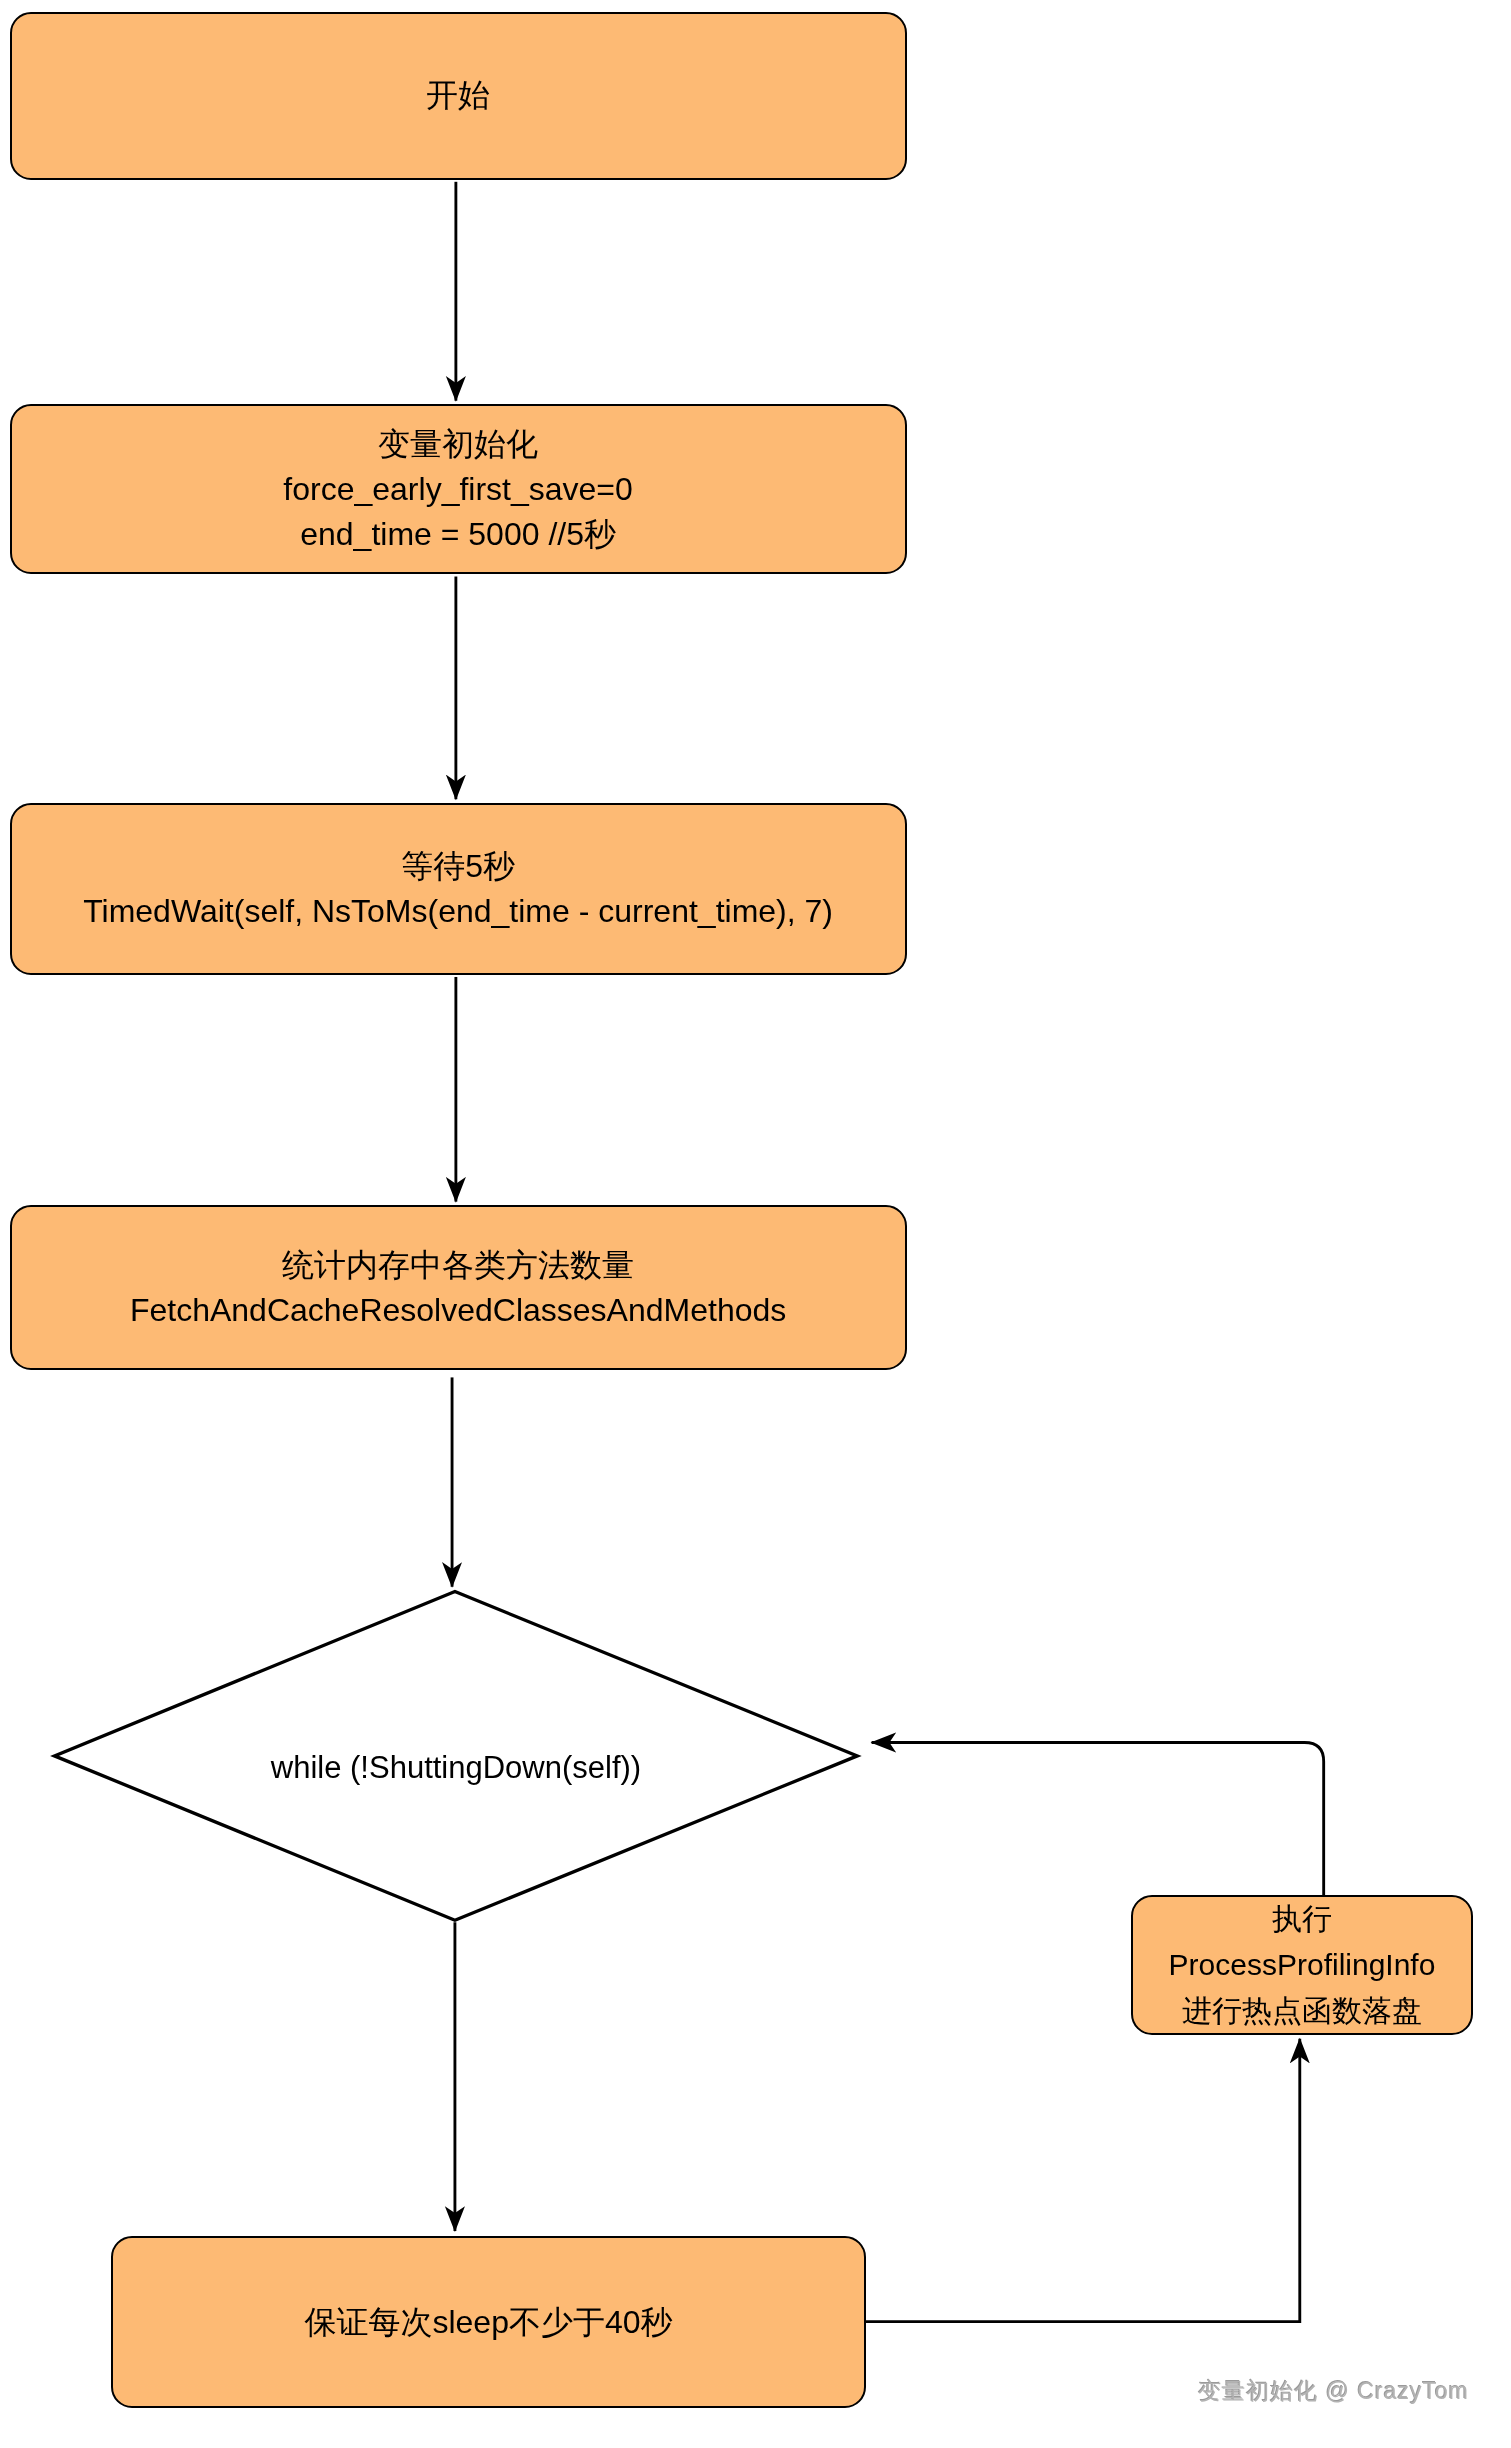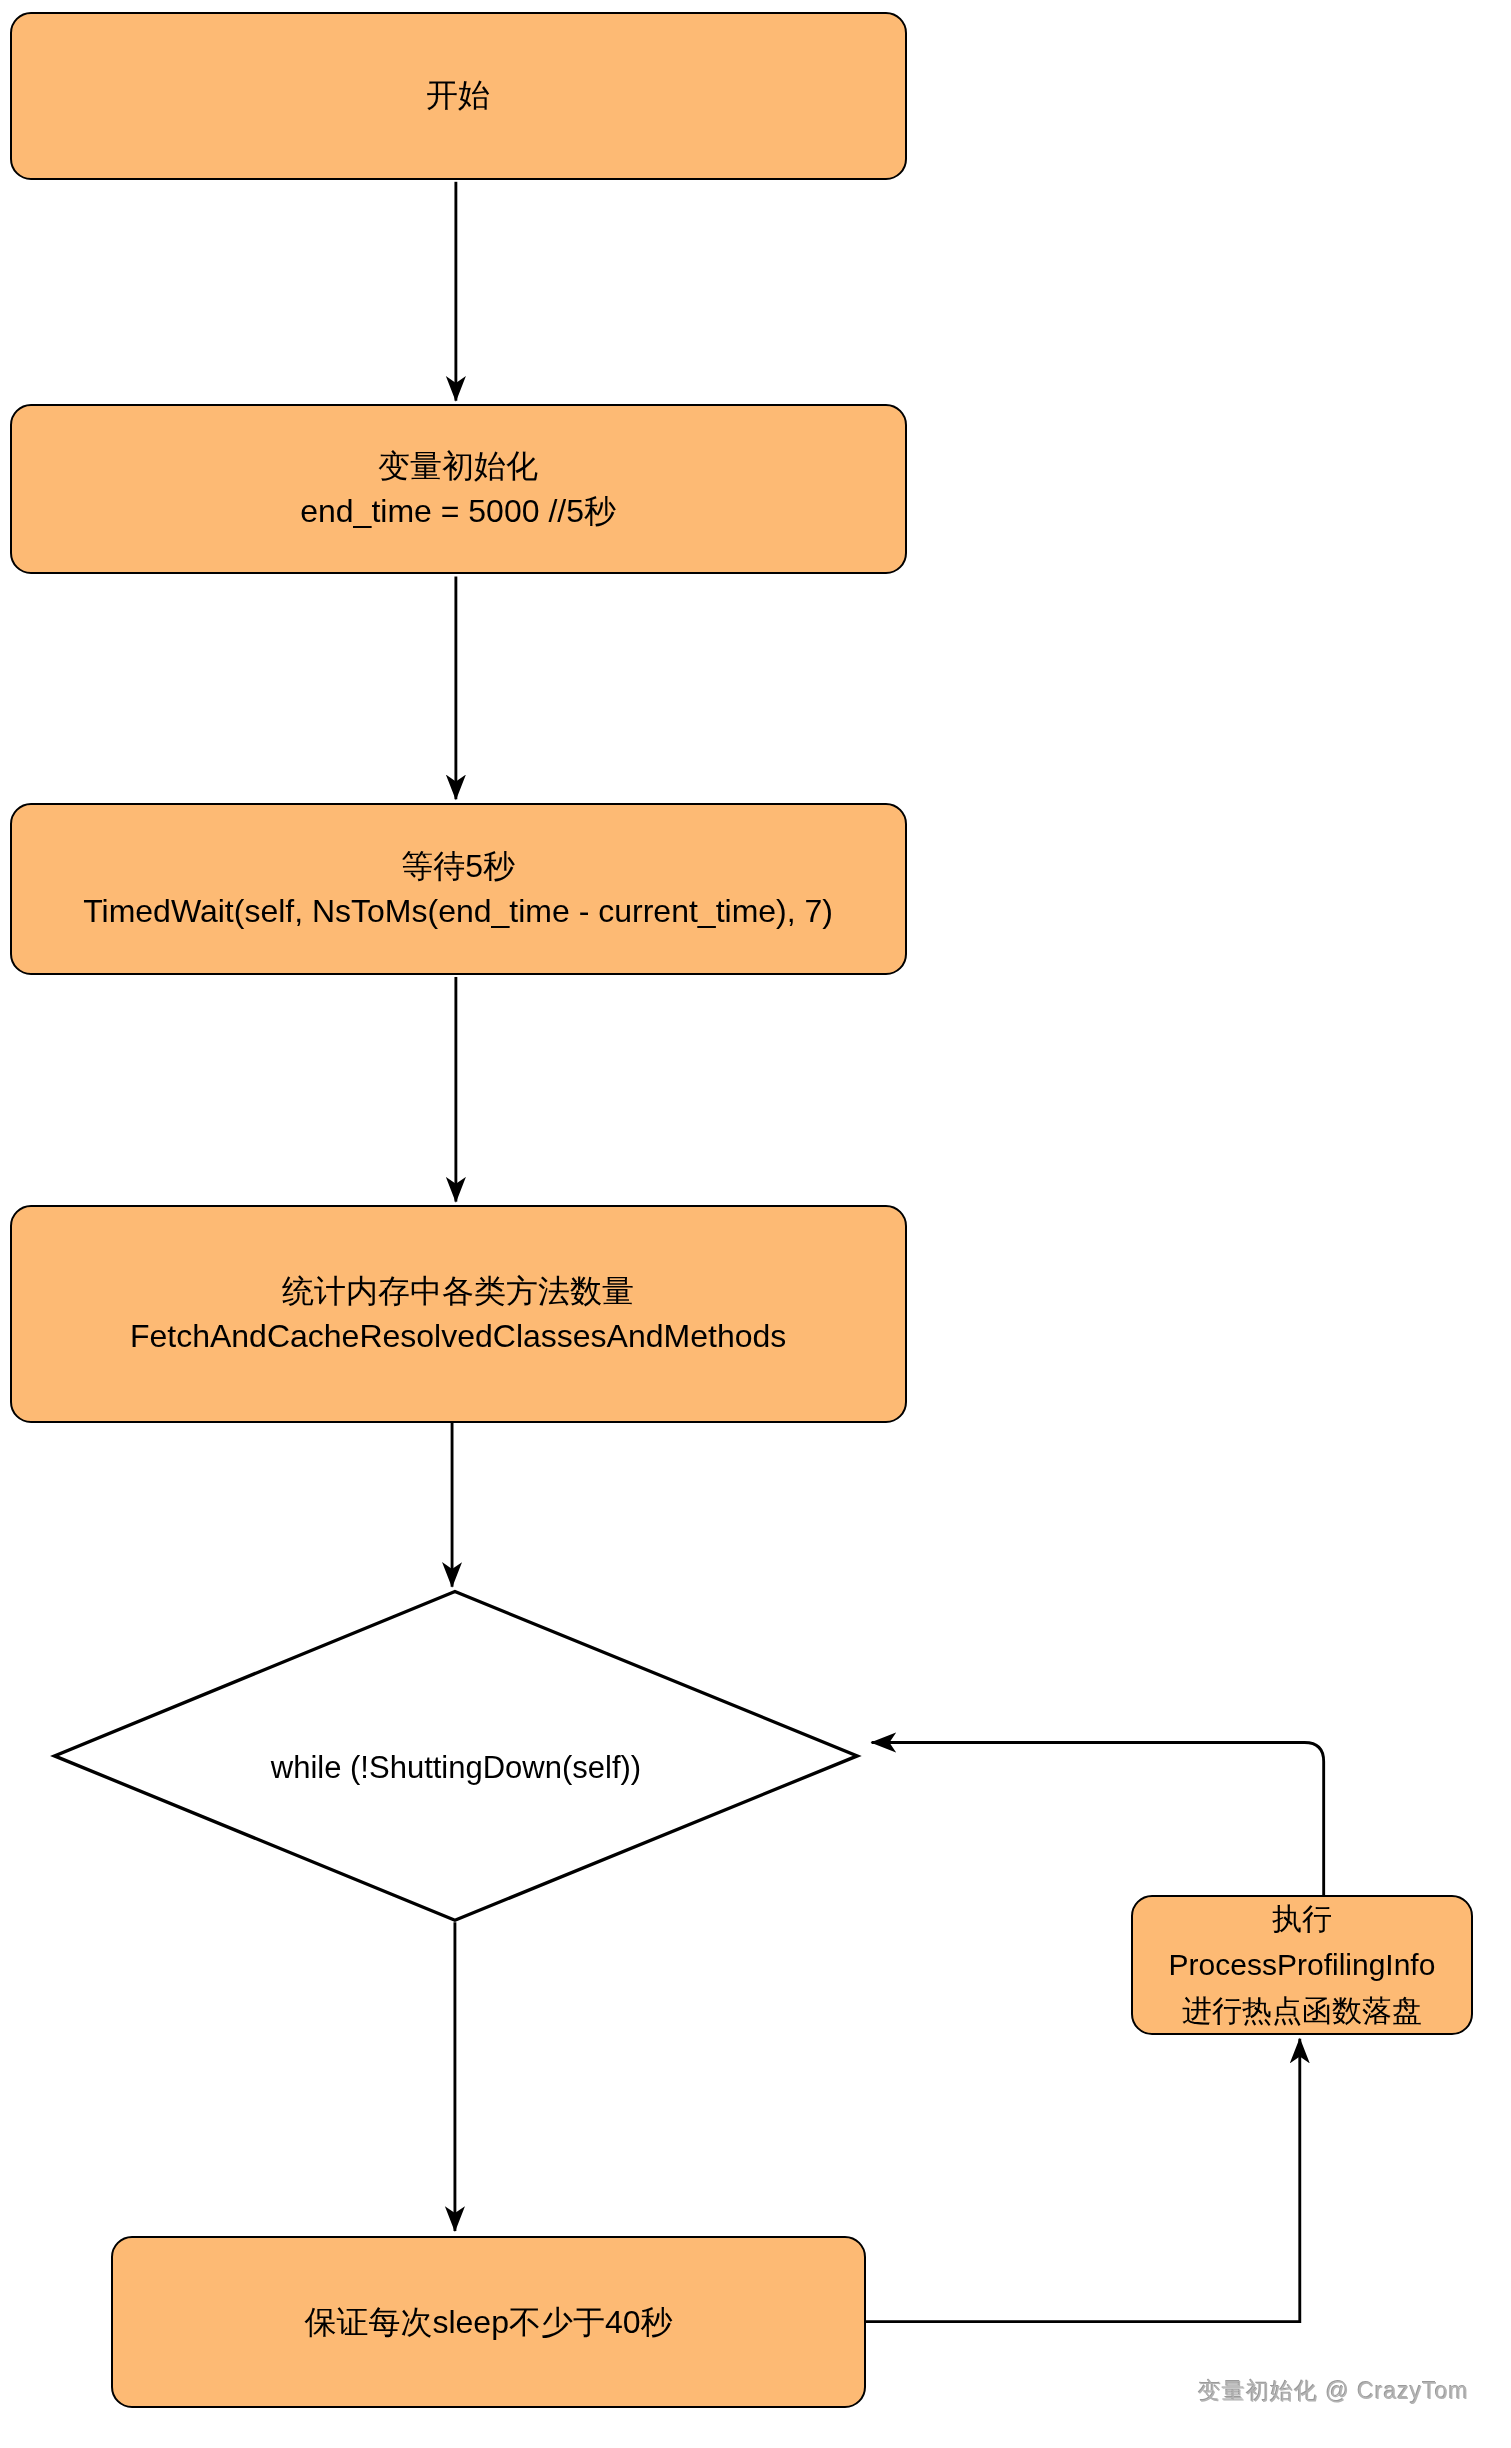--- a/index.html
+++ b/index.html
@@ -34,21 +34,21 @@
     align-items: center;
     text-align: center;
     font-size: 32px;
     line-height: 45px;
     z-index: 1;
     white-space: nowrap;
   }
   .node-start   { left: 9.6px;   top: 11.5px;   width: 897px; height: 168px; }
   .node-init    { left: 9.6px;   top: 404px;  width: 897px; height: 170px; border-radius: 21px; }
   .node-wait    { left: 9.6px;   top: 803px;  width: 897px; height: 172px; }
-  .node-fetch   { left: 9.6px;   top: 1205px; width: 897px; height: 218px; }
+  .node-fetch   { left: 9.6px;   top: 1205px; width: 897px; height: 165px; }
   .node-process { left: 1131px; top: 1895px; width: 342px; height: 140px;
                   font-size: 30px; line-height: 44px; justify-content: space-between; }
   .node-sleep   { left: 111px;  top: 2236px; width: 755px; height: 172px; align-items: center; }
   .diamond-label {
     position: absolute;
     left: 169px;
     top: 1733px;
     width: 574px;
     height: 45px;
     line-height: 45px;
@@ -92,20 +92,21 @@
 
     <polygon points="476,1665 897,1837 476,2009 57,1837" fill="#ffffff" stroke="#000000" stroke-width="3.5"></polygon>
   </svg>
 
   <div class="node node-start">
     <div>开始</div>
   </div>
 
   <div class="node node-init">
     <div>变量初始化</div>
+    <div>force_early_first_save=0</div>
     <div>end_time = 5000 //5秒</div>
   </div>
 
   <div class="node node-wait">
     <div>等待5秒</div>
     <div>TimedWait(self, NsToMs(end_time - current_time), 7)</div>
   </div>
 
   <div class="node node-fetch">
     <div>统计内存中各类方法数量</div>

